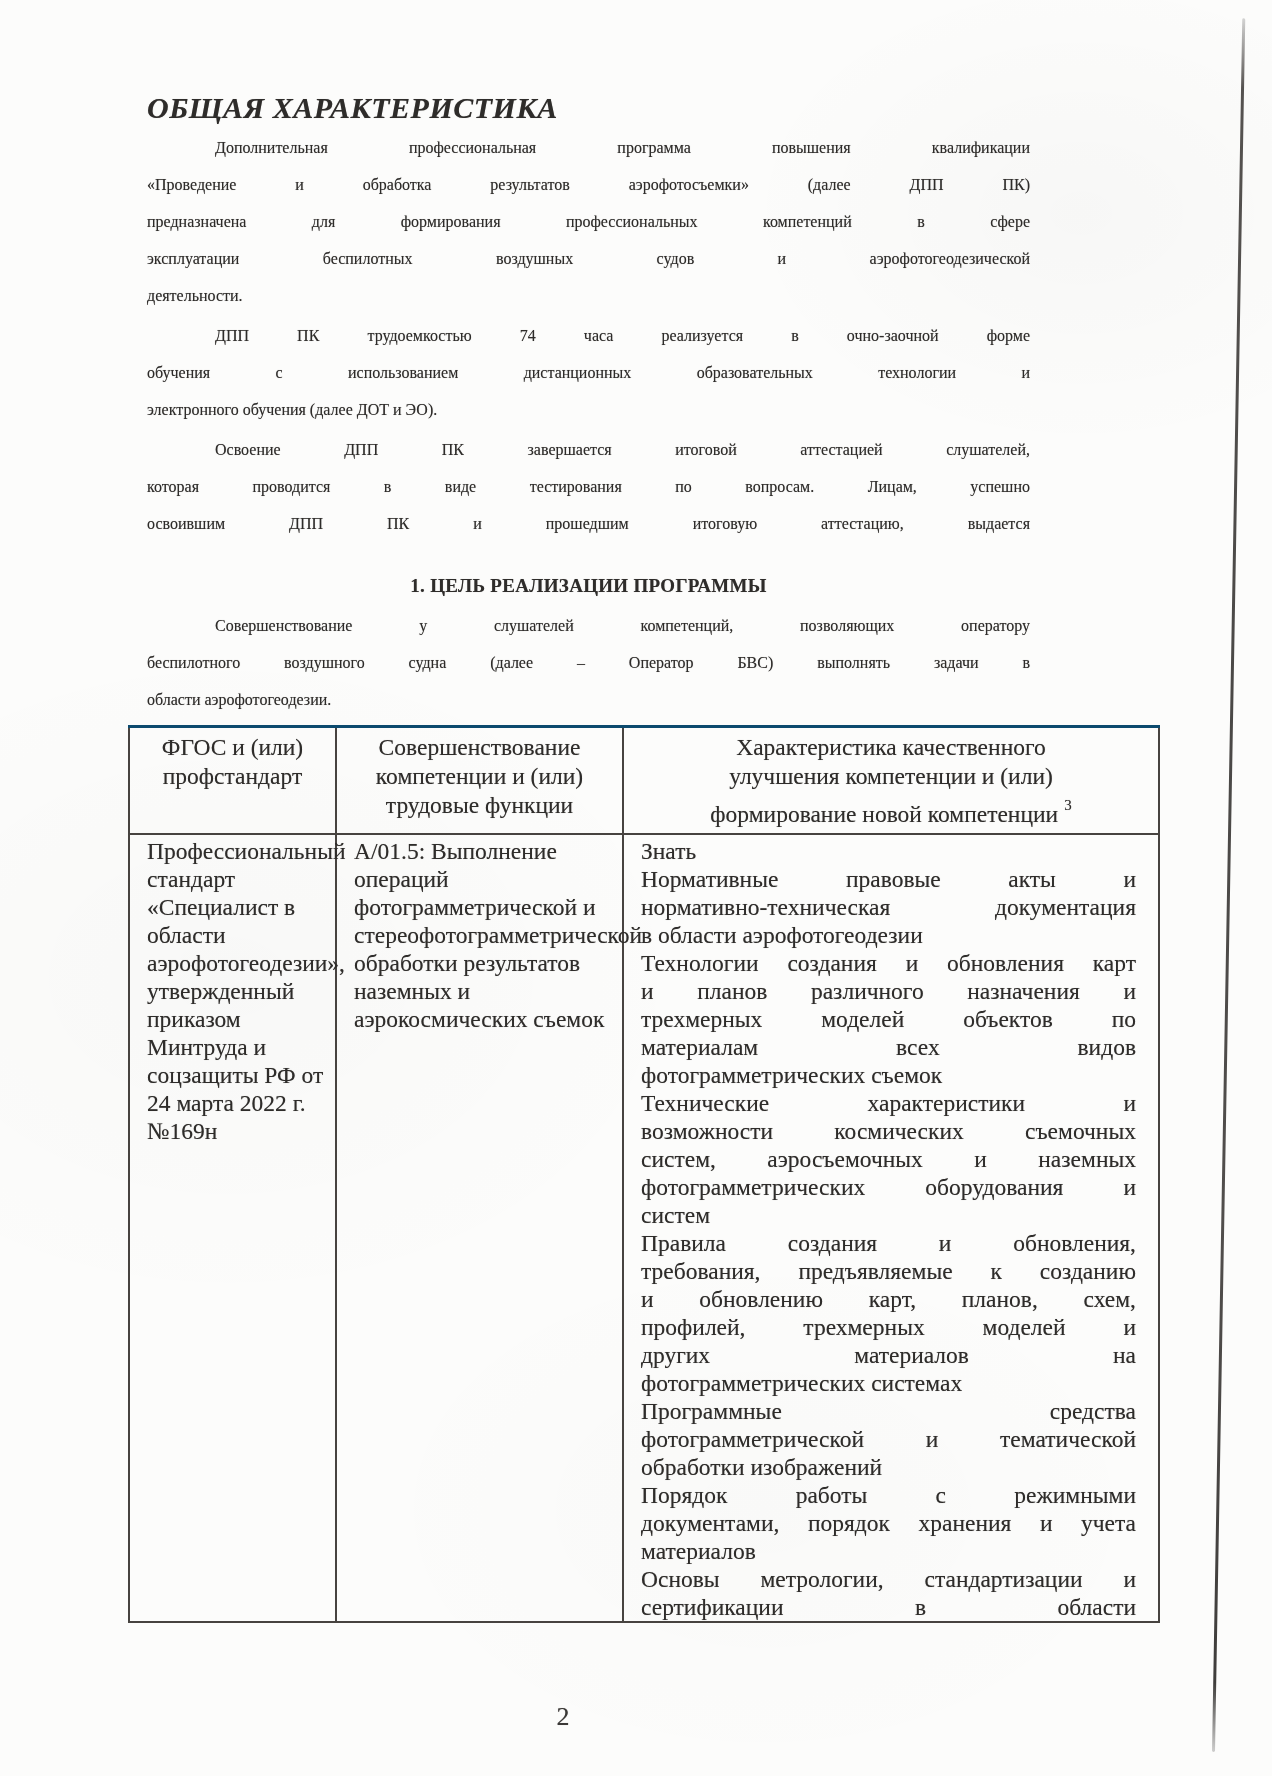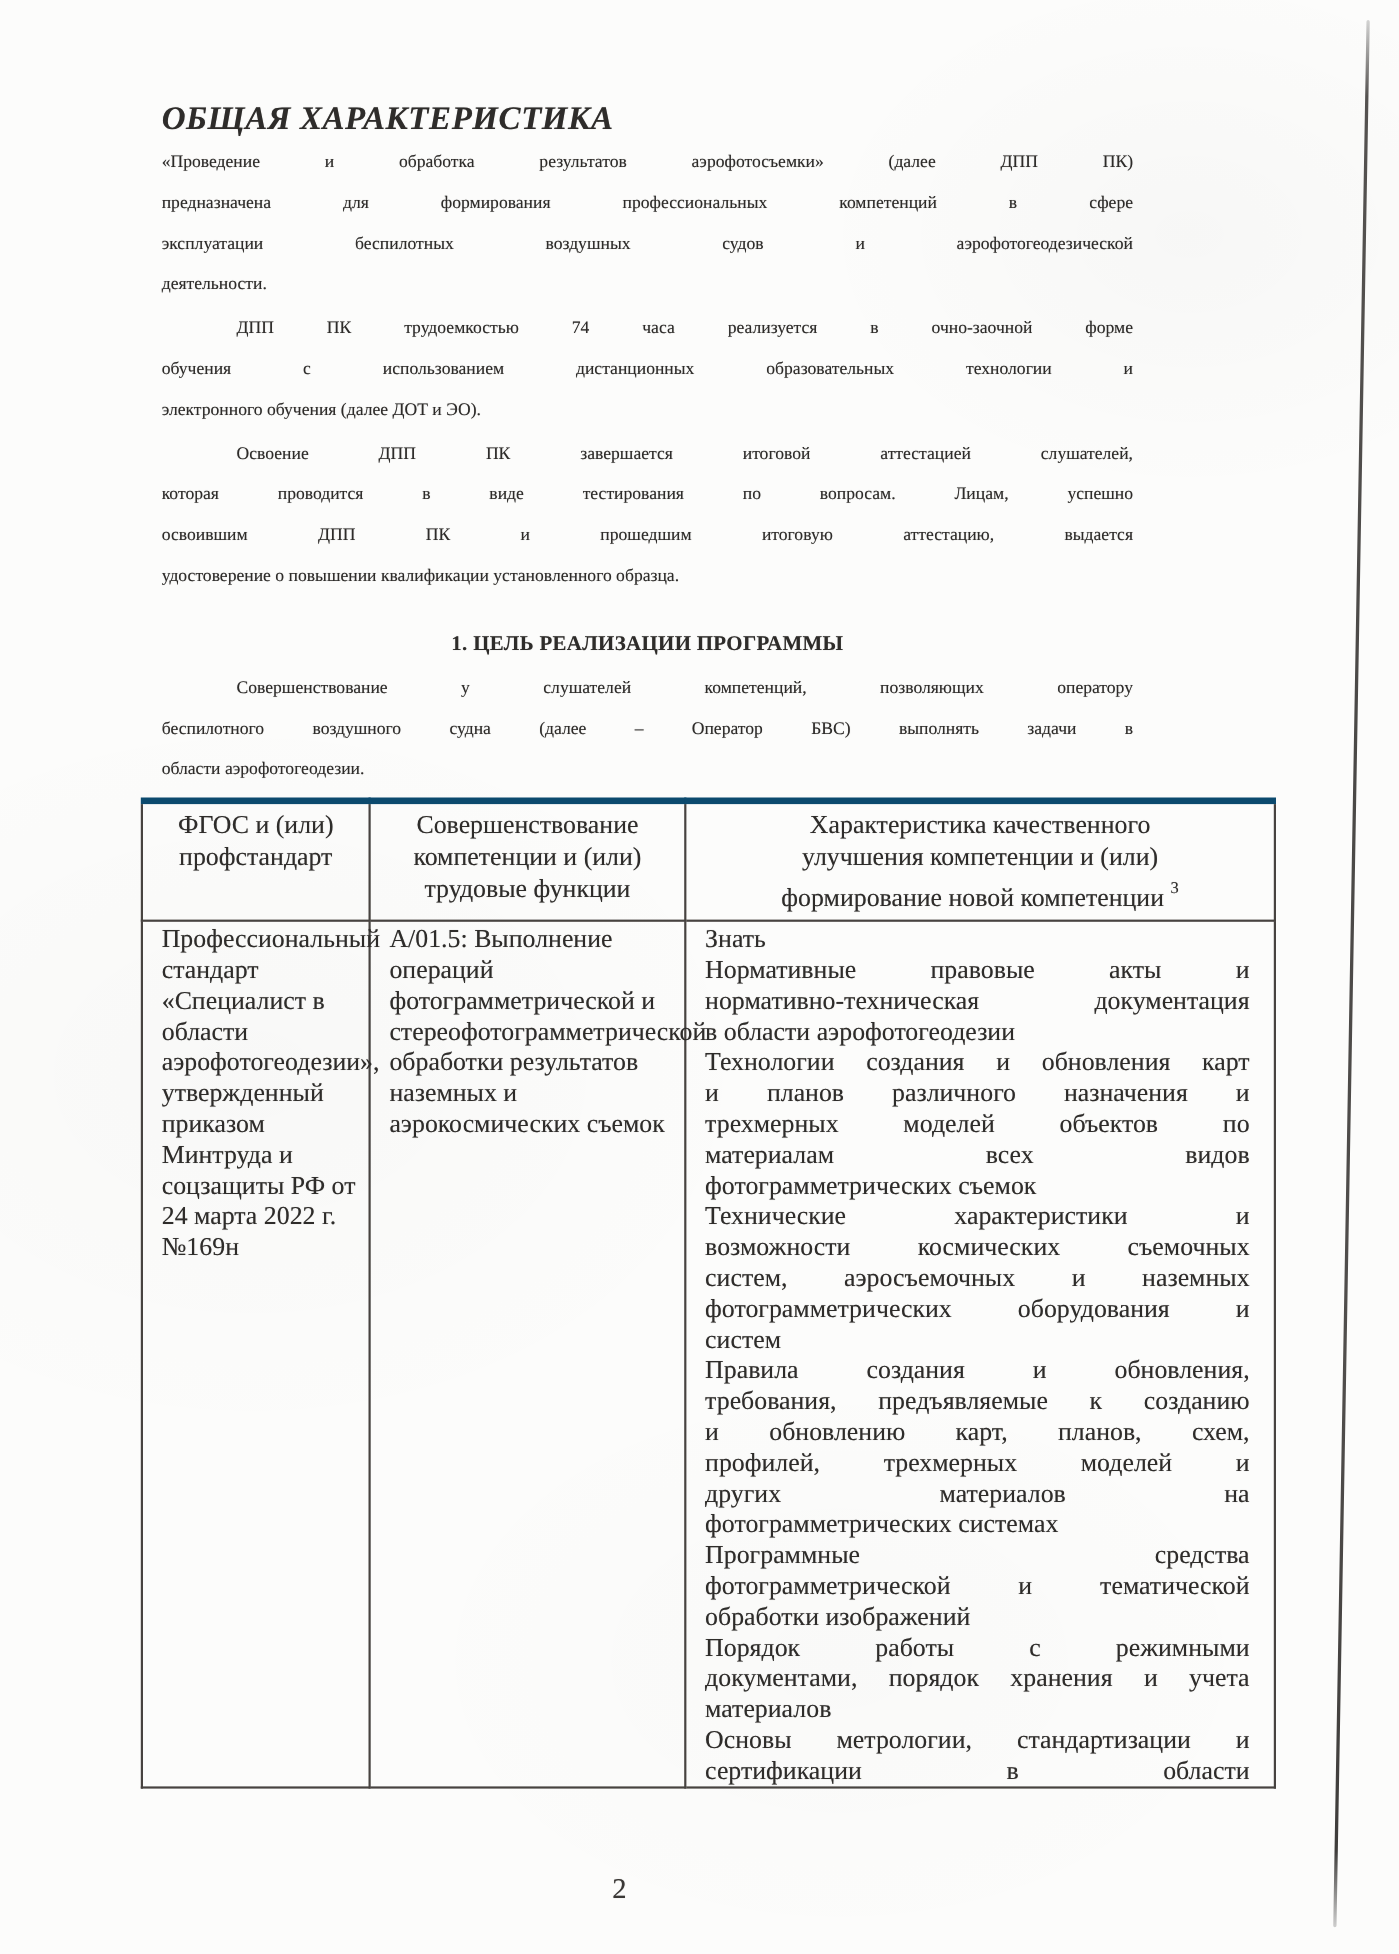--- a/index.html
+++ b/index.html
@@ -37,21 +37,21 @@
     width: 1030px;
     border-collapse: collapse;
     table-layout: fixed;
     font-size: 23.5px;
   }
   .rtable th, .rtable td {
     border: 2px solid #474340;
     vertical-align: top;
     padding-left: 17px;
   }
-  .rtable { border-top: 6px solid #0c4a6e; }
+  .rtable { border-top: 3px solid #0c4a6e; }
   .rtable th {
     font-weight: normal;
     text-align: center;
     padding: 5px 4px 4px 4px;
     line-height: 29px;
   }
   .pre { white-space: pre-line; }
   .c1 { padding: 2px 6px 0 10px; line-height: 28px; }
   .c2 { padding: 2px 6px 0 10px; line-height: 28px; border-radius: 23px; }
   .c3 { padding: 2px 22px 0 10px; }
@@ -87,35 +87,35 @@
 <body>
 
 <div class="artifact-line"></div>
 
 <div class="doc">
 
   <div class="content">
     <h1 class="title">ОБЩАЯ ХАРАКТЕРИСТИКА</h1>
 
     <div class="para">
+        <div class="ln sp ind">Дополнительная профессиональная программа повышения квалификации</div>
         <div class="ln sp">«Проведение и обработка результатов аэрофотосъемки» (далее ДПП ПК)</div>
         <div class="ln sp">предназначена для формирования профессиональных компетенций в сфере</div>
         <div class="ln sp">эксплуатации беспилотных воздушных судов и аэрофотогеодезической</div>
         <div class="ln">деятельности.</div>
       </div>
     <div class="para">
         <div class="ln sp ind">ДПП ПК трудоемкостью 74 часа реализуется в очно-заочной форме</div>
         <div class="ln sp">обучения с использованием дистанционных образовательных технологии и</div>
         <div class="ln">электронного обучения (далее ДОТ и ЭО).</div>
       </div>
     <div class="para">
         <div class="ln sp ind">Освоение ДПП ПК завершается итоговой аттестацией слушателей,</div>
         <div class="ln sp">которая проводится в виде тестирования по вопросам. Лицам, успешно</div>
         <div class="ln sp">освоившим ДПП ПК и прошедшим итоговую аттестацию, выдается</div>
-        <div class="ln">удостоверение о повышении квалификации установленного образца.</div>
       </div>
 
     <h2 class="sect">1. ЦЕЛЬ РЕАЛИЗАЦИИ ПРОГРАММЫ</h2>
     <div class="para">
         <div class="ln sp ind">Совершенствование у слушателей компетенций, позволяющих оператору</div>
         <div class="ln sp">беспилотного воздушного судна (далее – Оператор БВС) выполнять задачи в</div>
         <div class="ln">области аэрофотогеодезии.</div>
       </div>
 
   </div>

